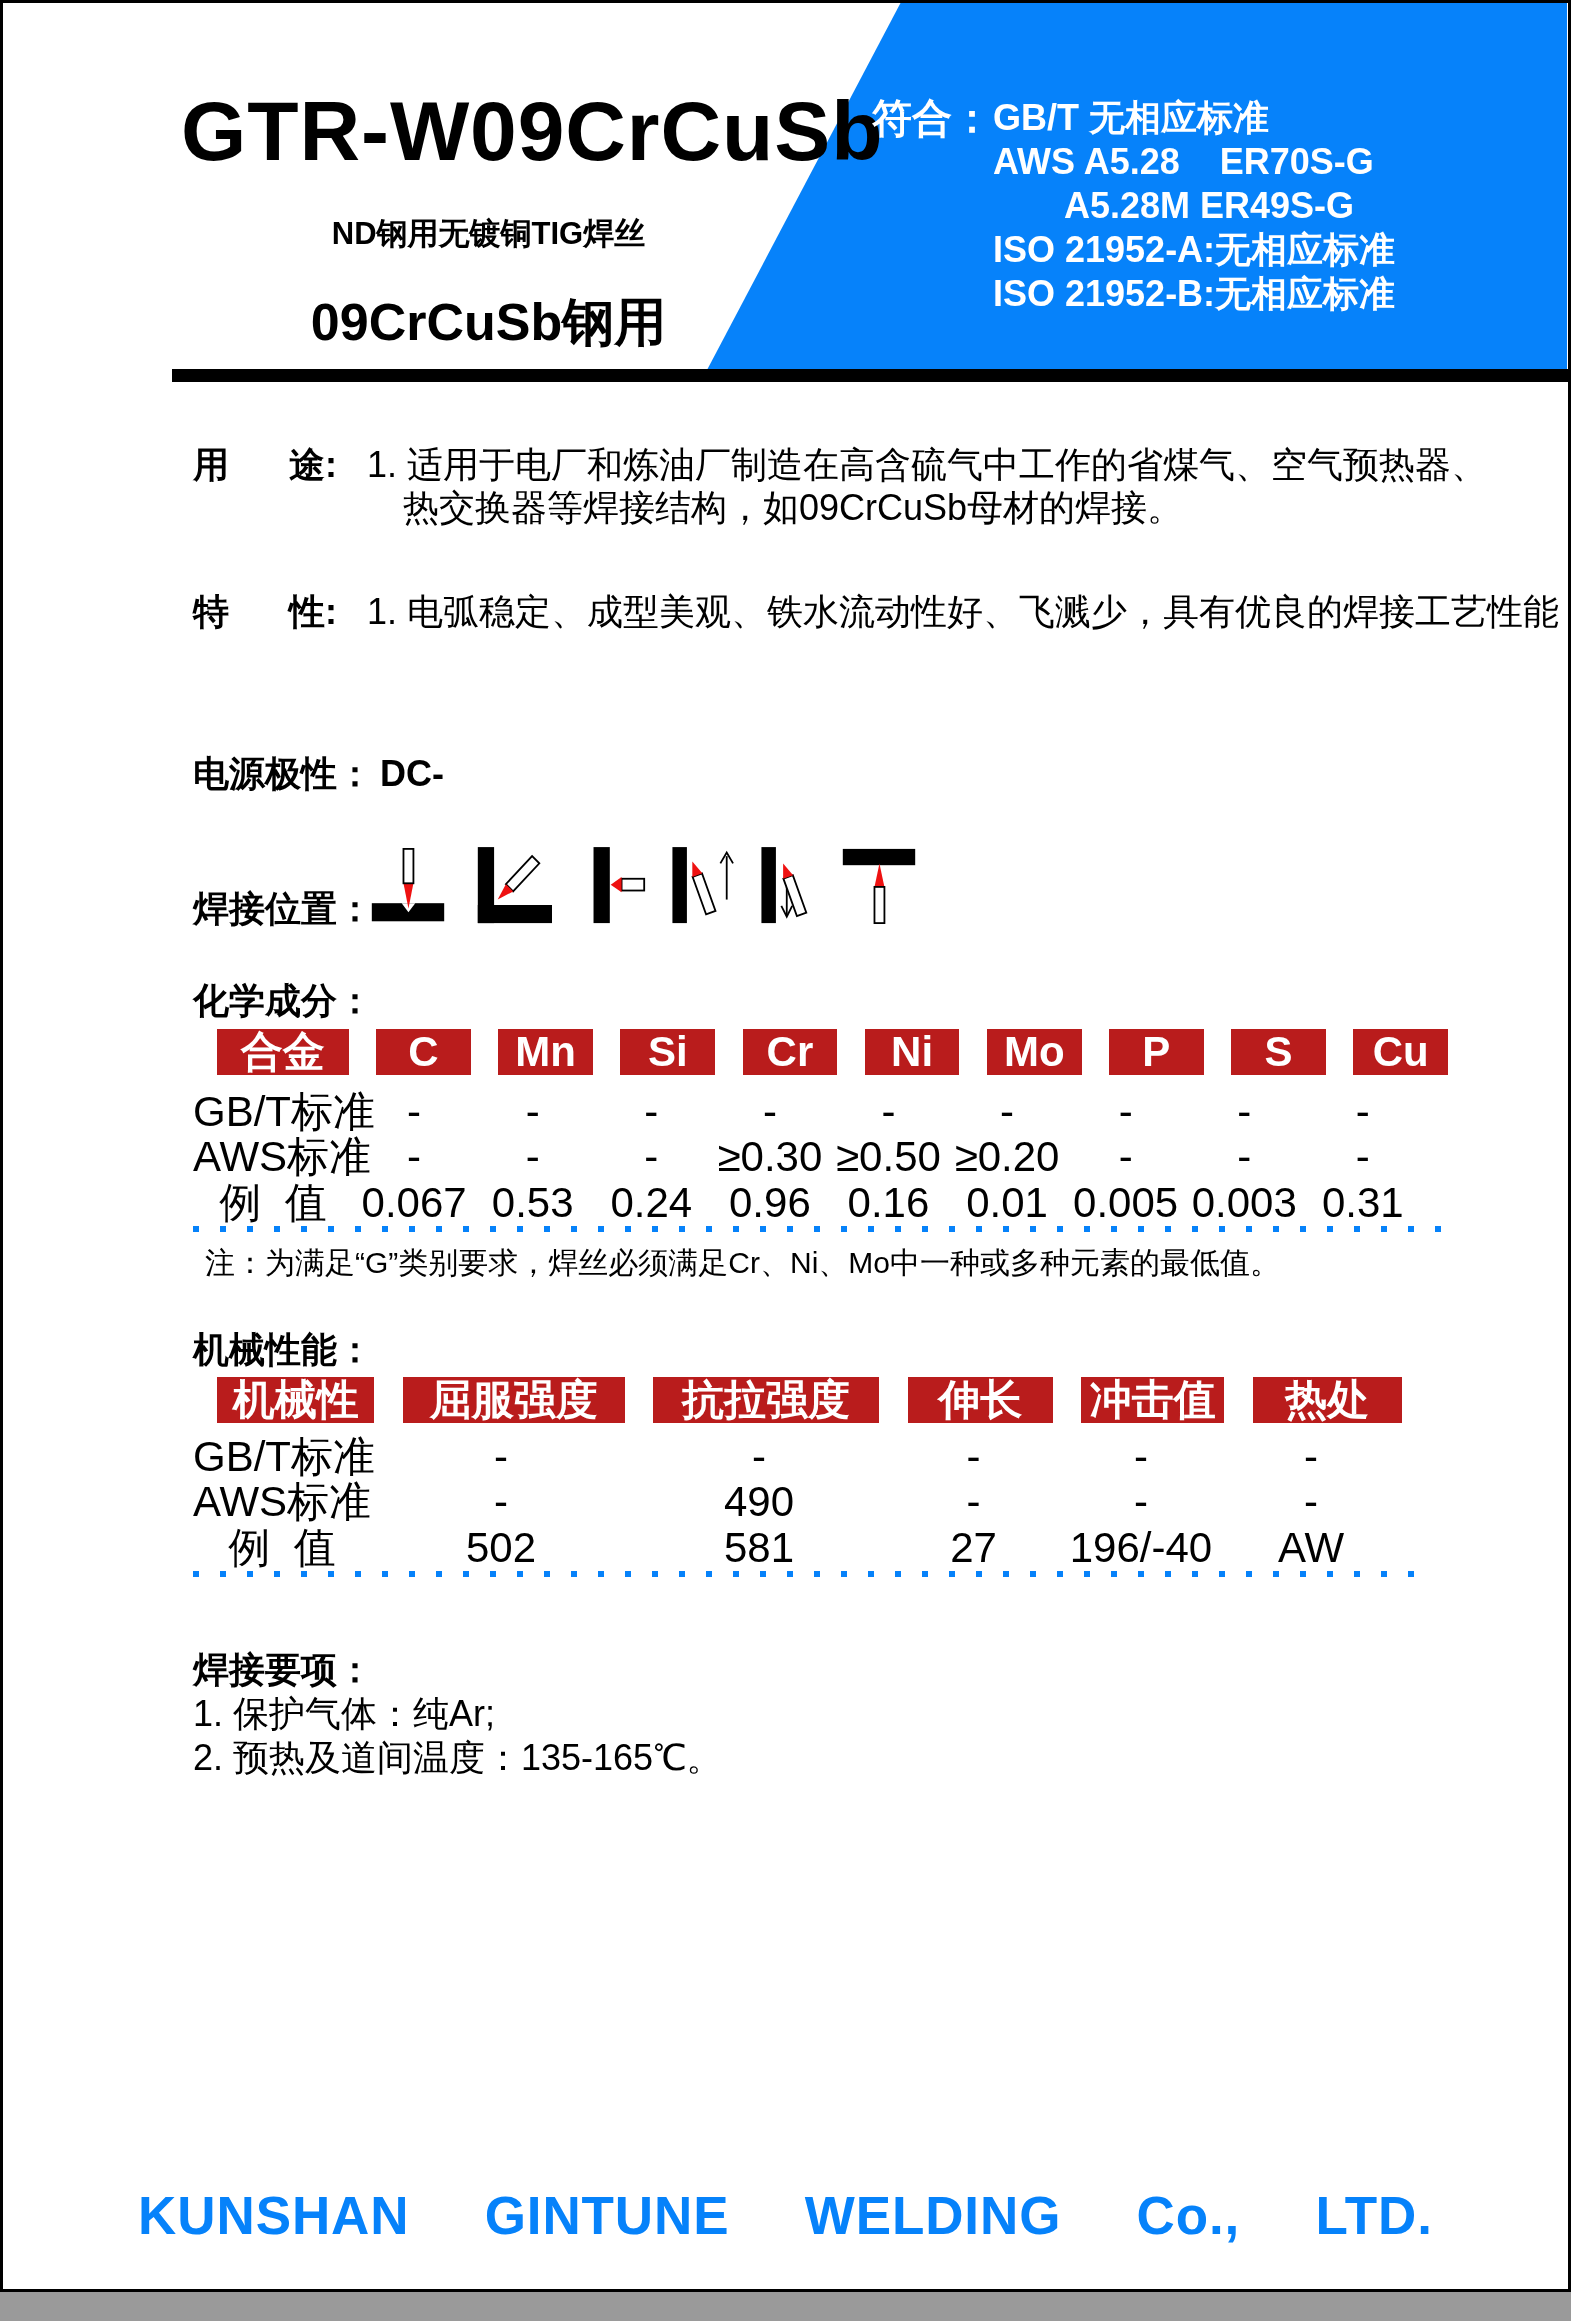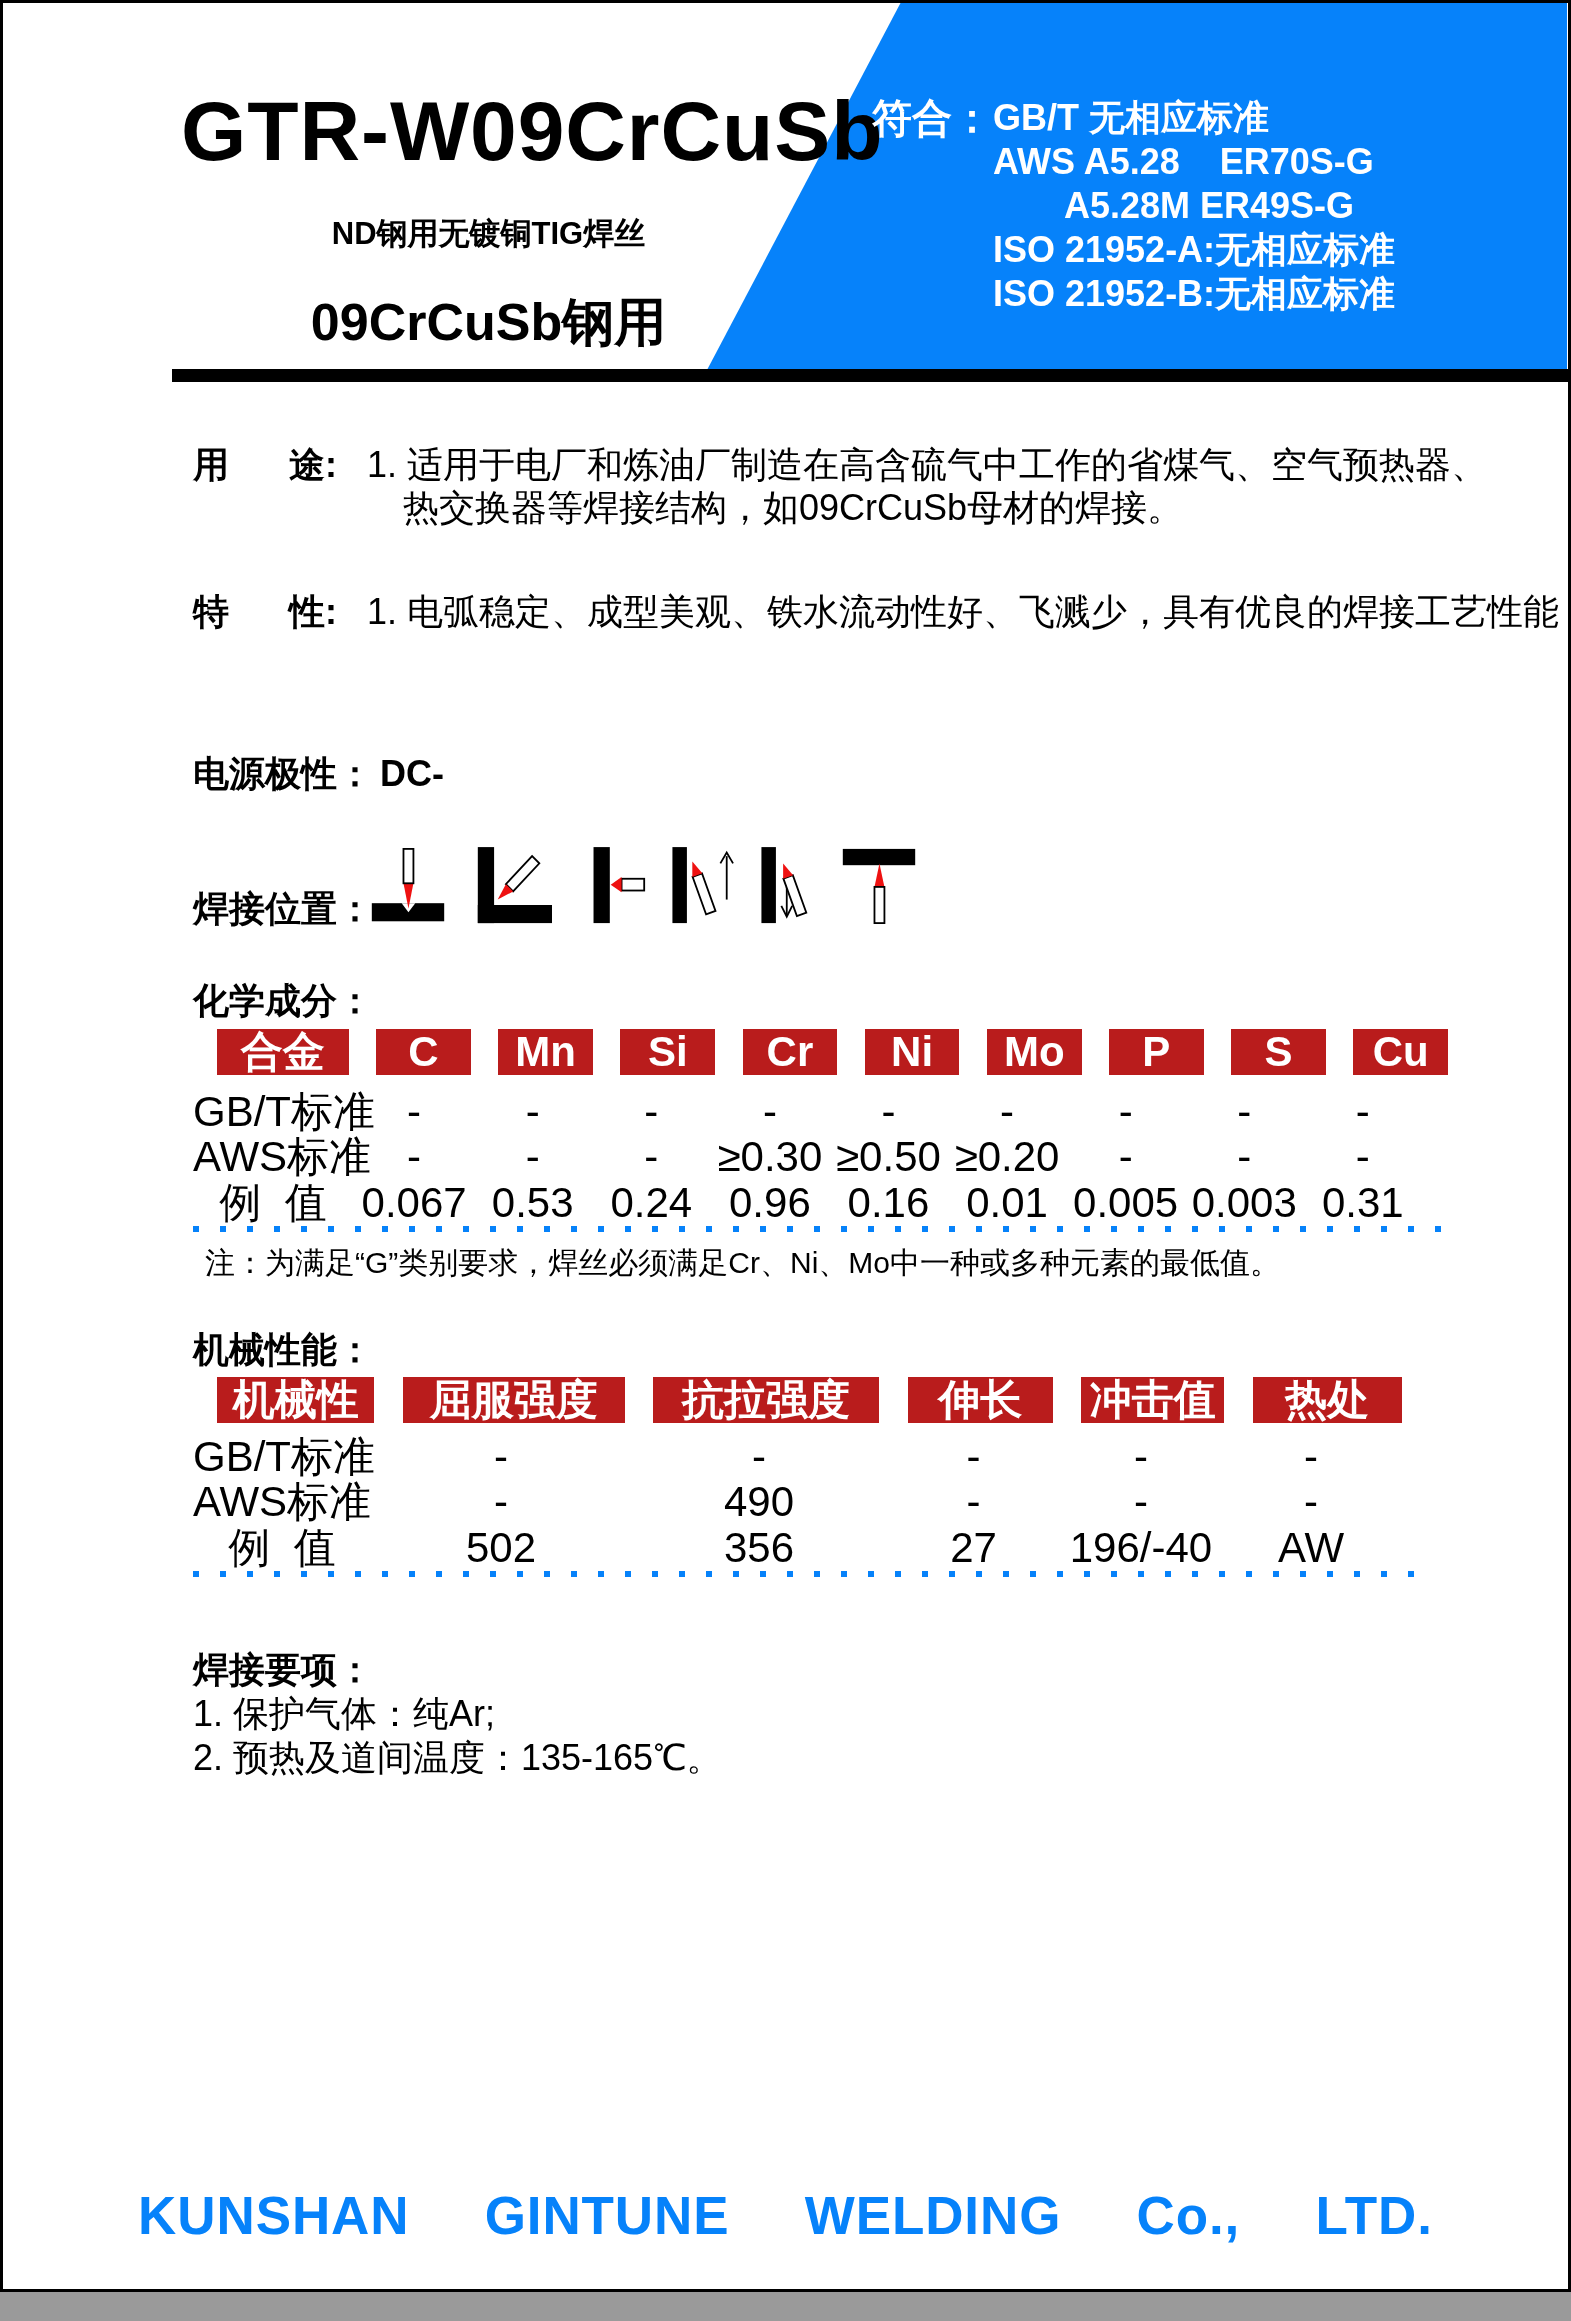--- a/index.html
+++ b/index.html
@@ -204,21 +204,21 @@
       <div class="cell m0 pre">AWS标准</div>
       <div class="cell m1">-</div>
       <div class="cell m2">490</div>
       <div class="cell m3">-</div>
       <div class="cell m4">-</div>
       <div class="cell m5">-</div>
     </div>
     <div class="t-row" style="top:152px;left:0;gap:4.5px">
       <div class="cell m0 pre">例  值</div>
       <div class="cell m1">502</div>
-      <div class="cell m2">356</div>
+      <div class="cell m2">581</div>
       <div class="cell m3">27</div>
       <div class="cell m4">196/-40</div>
       <div class="cell m5">AW</div>
     </div>
   </div>
 
   <div class="abs dotted" style="left:190px;top:1568px;width:1223px"></div>
 
   <div class="abs label pre" style="left:190px;top:1647px">焊接要项：</div>
   <div class="abs btxt pre" style="left:190px;top:1691px">1. 保护气体：纯Ar;</div>

